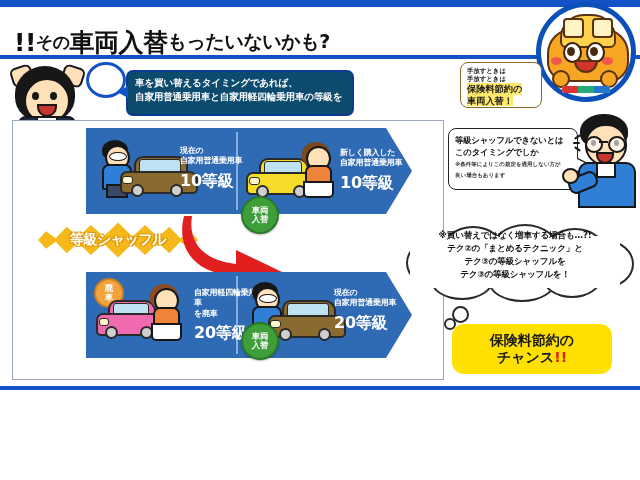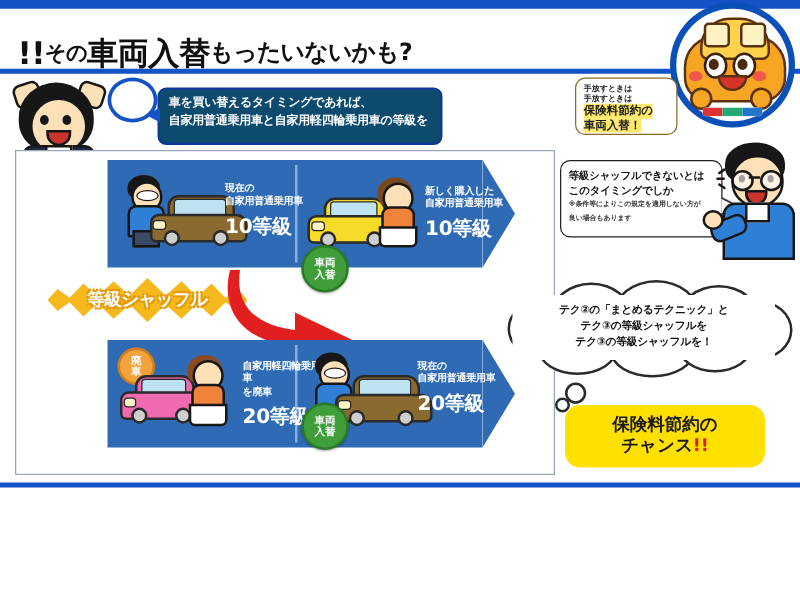--- a/index.html
+++ b/index.html
@@ -430,21 +430,21 @@
     <div class="puff" style="left:10px;top:14px;width:56px;height:46px;"></div>
     <div class="puff" style="left:44px;top:2px;width:62px;height:50px;"></div>
     <div class="puff" style="left:94px;top:0;width:66px;height:52px;"></div>
     <div class="puff" style="left:146px;top:4px;width:62px;height:50px;"></div>
     <div class="puff" style="left:182px;top:16px;width:52px;height:44px;"></div>
     <div class="puff" style="left:34px;top:34px;width:60px;height:38px;"></div>
     <div class="puff" style="left:92px;top:36px;width:64px;height:38px;"></div>
     <div class="puff" style="left:146px;top:32px;width:56px;height:38px;"></div>
     <div class="inner"></div>
     <div class="txt">
-      <br>
+      <span>※買い替えではなく増車する場合も…?!</span><br>
       <span>テク②の「まとめるテクニック」と</span><br>
       <span>テク③の等級シャッフルを</span><br>
       <span>テク③の等級シャッフルを！</span>
     </div>
   </div>
   <div class="dot" style="left:452px;top:306px;width:13px;height:13px;"></div>
   <div class="dot" style="left:444px;top:318px;width:8px;height:8px;"></div>
 
   <div class="chance">
     <span class="r1">保険料節約の</span>

